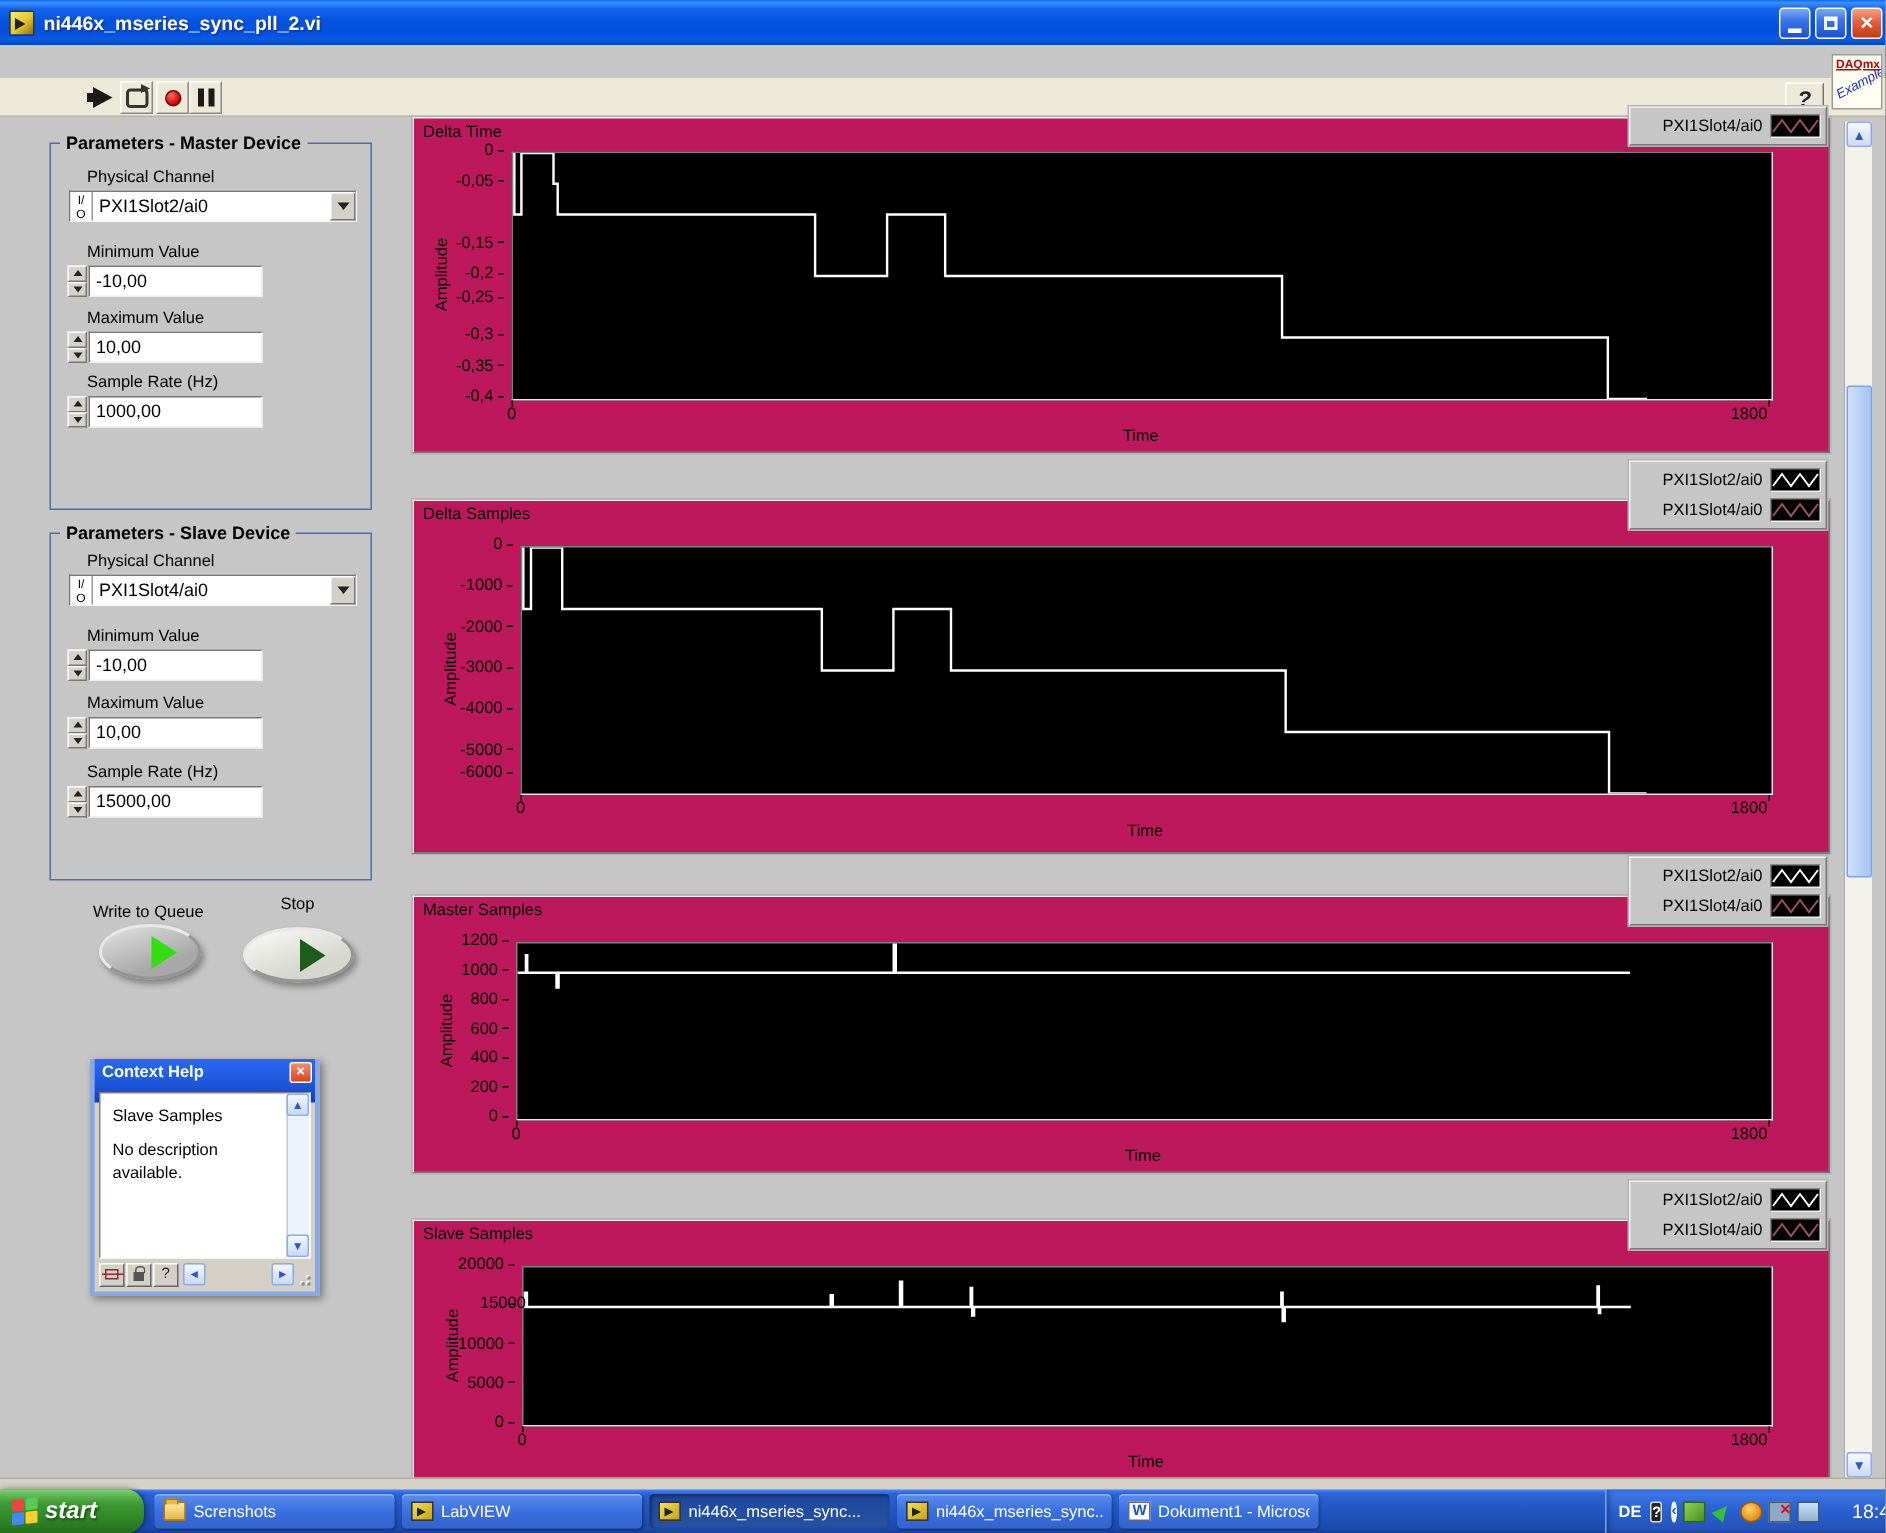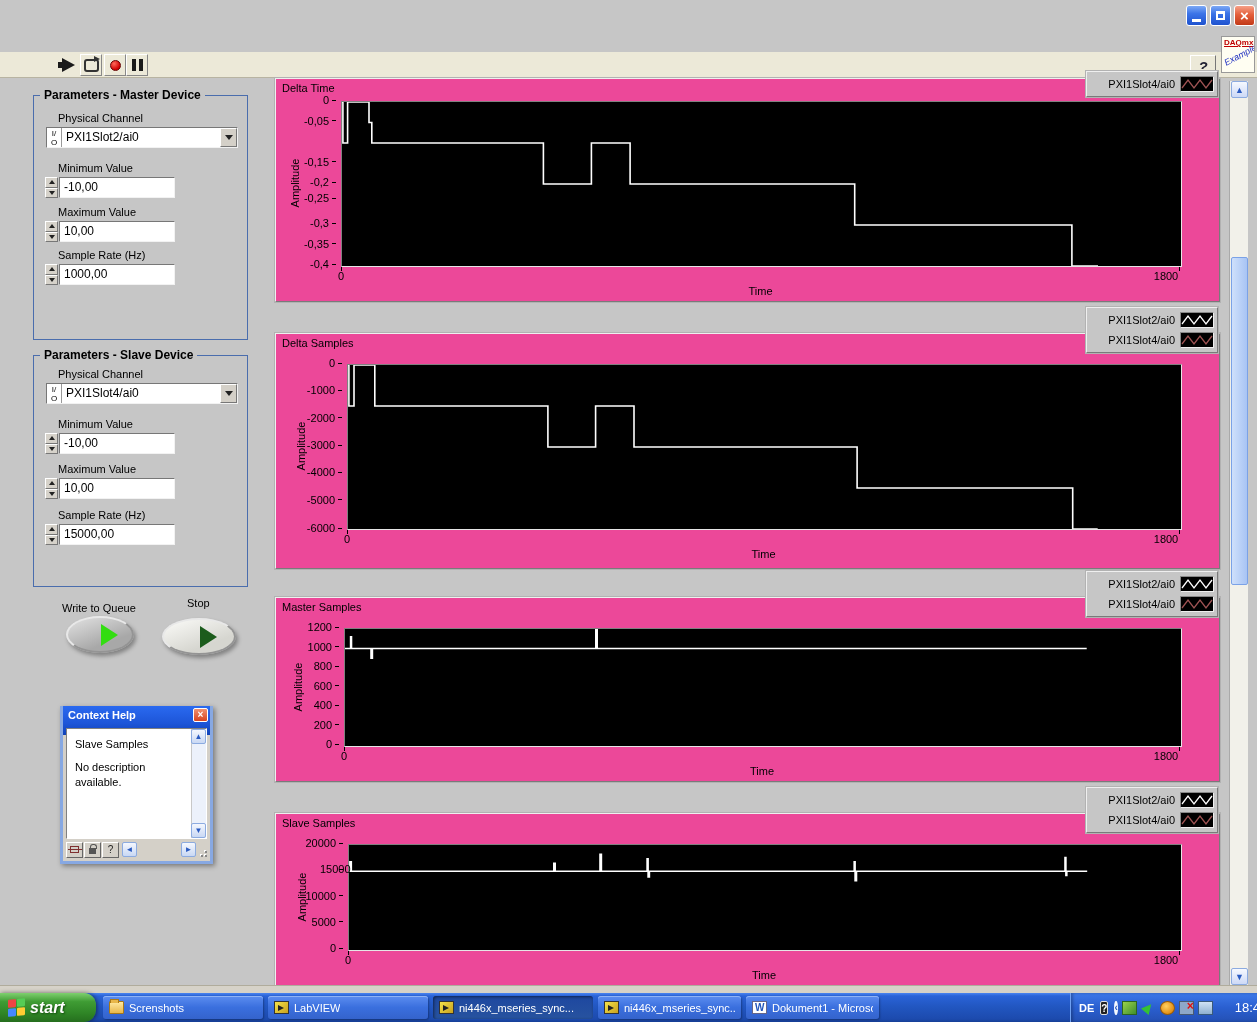--- a/index.html
+++ b/index.html
@@ -100,21 +100,21 @@
     margin-right:1px; display:flex; align-items:center; justify-content:center; font-size:10px; color:#222; }
   .icon-wire { width:9px; height:7px; border:1px solid #803030; position:relative; }
   .icon-wire::after { content:""; position:absolute; left:-3px; top:2px; width:14px; height:1px; background:#803030; }
   .icon-lock { width:7px; height:6px; background:#555; position:relative; margin-top:3px; }
   .icon-lock::before { content:""; position:absolute; left:1px; top:-4px; width:5px; height:4px;
     border:1px solid #555; border-bottom:none; border-radius:3px 3px 0 0; }
   .ctx-grip { margin-left:1px; width:10px; height:14px; position:relative; }
   .ctx-grip i { position:absolute; width:2px; height:2px; background:#888; box-shadow:-1px -1px 0 #fff; }
 
   
-  .chart-panel { position:absolute; background:#ec4899;
+  .chart-panel { position:absolute; background:#be185d;
     border:1px solid; border-color:#efefef #7a7a7a #7a7a7a #efefef; box-shadow:0 0 0 1px #b2b2b2; }
   .chart-title { position:absolute; left:6px; top:3px; font-size:11px; color:#000; }
   .plot { position:absolute; background:#000; border:1px solid; border-color:#808080 #e6e6e6 #e6e6e6 #808080; }
   .plot svg { display:block; }
   .ylabel { position:absolute; font-size:11px; color:#000; transform:translate(-50%,-50%) rotate(-90deg); white-space:nowrap; }
   .xlabel { position:absolute; font-size:11px; color:#000; transform:translateX(-50%); }
   .ytick { position:absolute; display:flex; align-items:center; font-size:11px; color:#000; }
   .ytick span { display:inline-block; text-align:right; }
   .ytick i { display:inline-block; width:4px; height:1px; background:#000; margin-left:3px; }
   .xtick { position:absolute; font-size:11px; color:#000; transform:translateX(-50%); }
@@ -177,20 +177,24 @@
   .ti4 { background:#8ea8c8; border:1px solid #4a5a70; }
   .ti4::after { content:"×"; position:absolute; right:-1px; top:-3px; color:#e01010; font-size:12px; font-weight:bold; }
   .ti5 { background:linear-gradient(180deg,#cfe2f4,#8fb0d0); border:1px solid #3a5a7a; }
   .tray-clock { color:#fff; font-size:13px; margin-left:22px; white-space:nowrap; }
 </style>
 </head>
 <body>
 
 <div class="screen">
 
+  <div class="titlebar">
+    <span class="titlebar-icon"></span>
+    <span class="title-text">ni446x_mseries_sync_pll_2.vi</span>
+  </div>
   <div class="winbtn min" style="left:1186px;">
       <i class="glyph-min"></i>
     </div>
   <div class="winbtn max" style="left:1210px;">
       <i class="glyph-max"></i>
     </div>
   <div class="winbtn close" style="left:1234px;">
       <span class="glyph-close">×</span>
     </div>
 
@@ -435,21 +439,21 @@
         <i></i>
       </div>
       <div class="ytick" style="left: 0px; top: 132.333px;">
         <span style="width: 59px;">-4000</span>
         <i></i>
       </div>
       <div class="ytick" style="left: 0px; top: 159.667px;">
         <span style="width: 59px;">-5000</span>
         <i></i>
       </div>
-      <div class="ytick" style="left: 0px; top: 188px;">
+      <div class="ytick" style="left: 0px; top: 175px;">
         <span style="width: 59px;">-6000</span>
         <i></i>
       </div>
       <div class="xtick" style="left: 71px; top: 199px;">0</div>
       <i class="xdash" style="left: 71px; top: 196px;"></i>
       <div class="xtick" style="left: 890px; top: 199px;">1800</div>
       <i class="xdash" style="left: 903px; top: 196px;"></i>
     </div>
   <div class="chart-panel" style="left:275px; top:597px; width:945px; height:185px;">
     <span class="chart-title">Master Samples</span>

